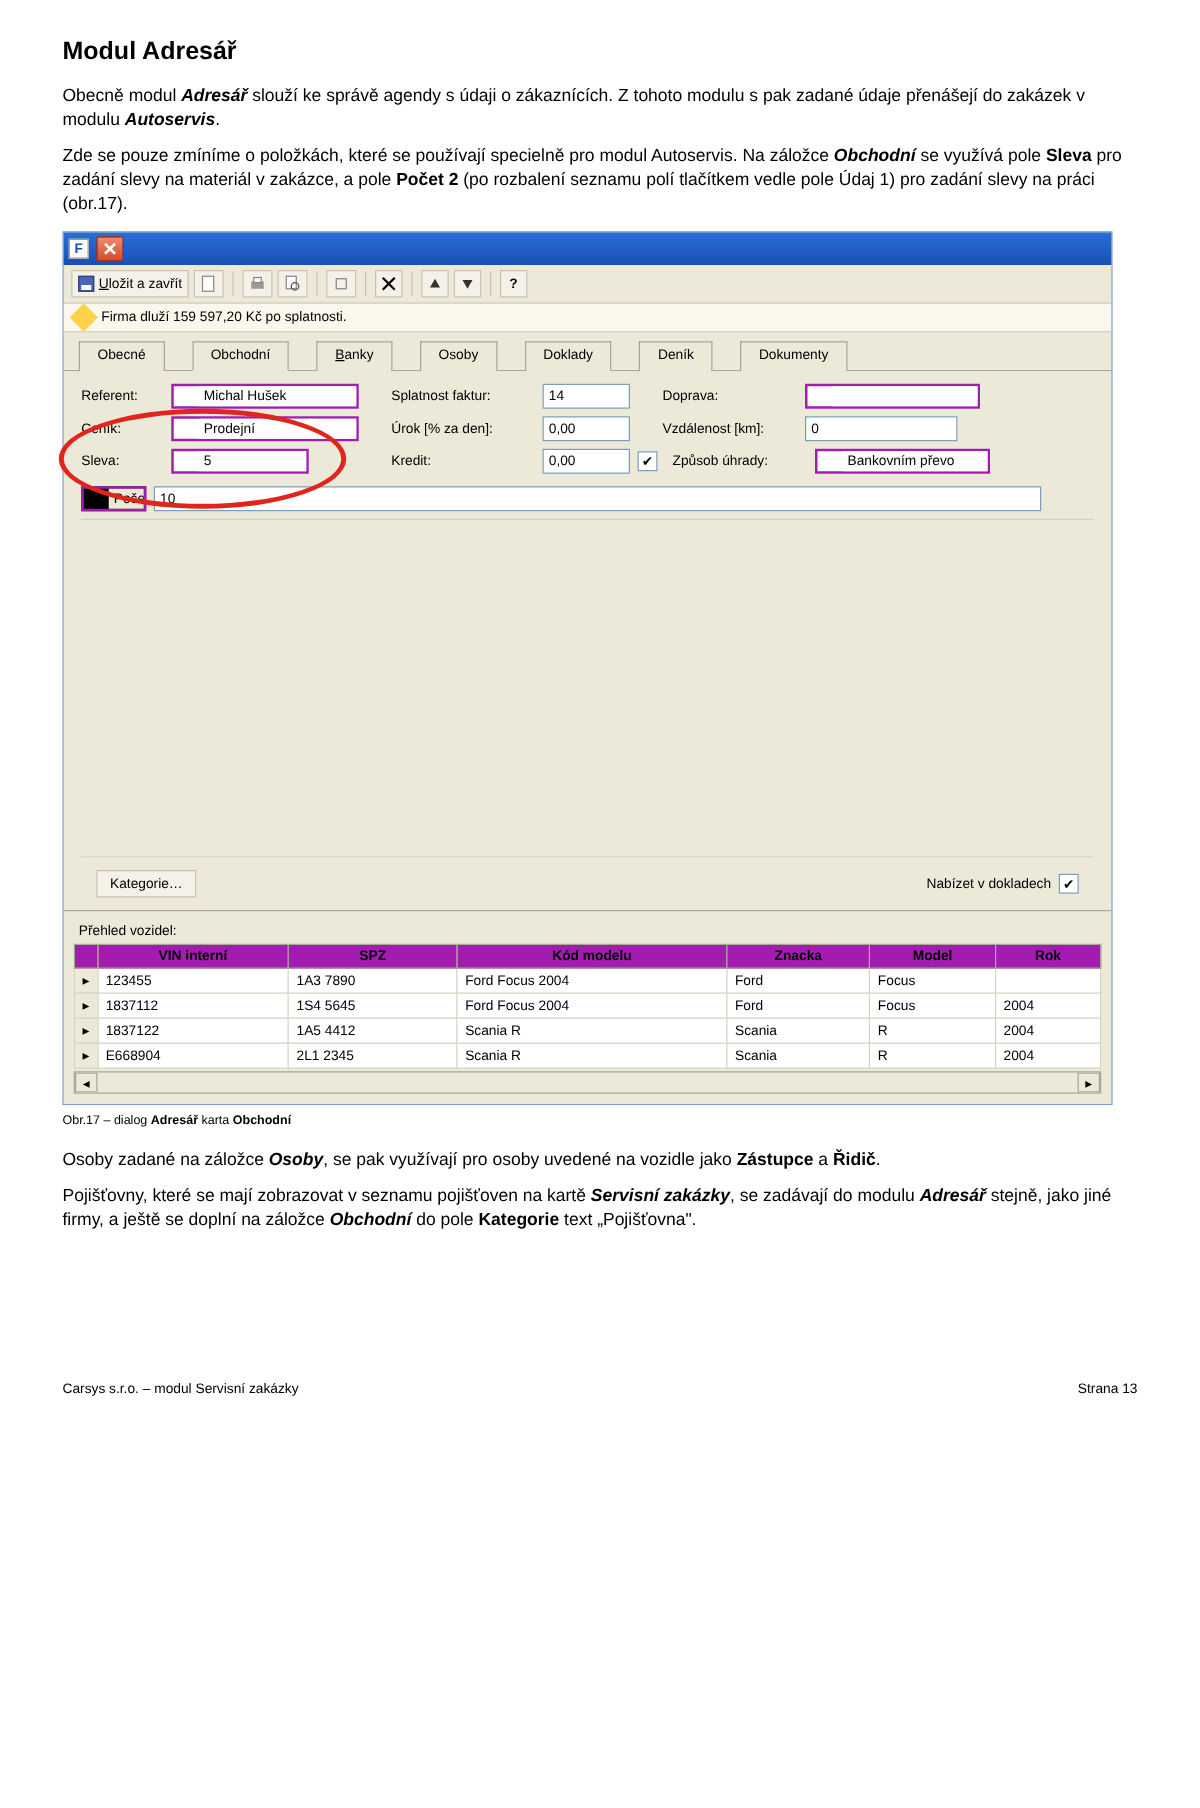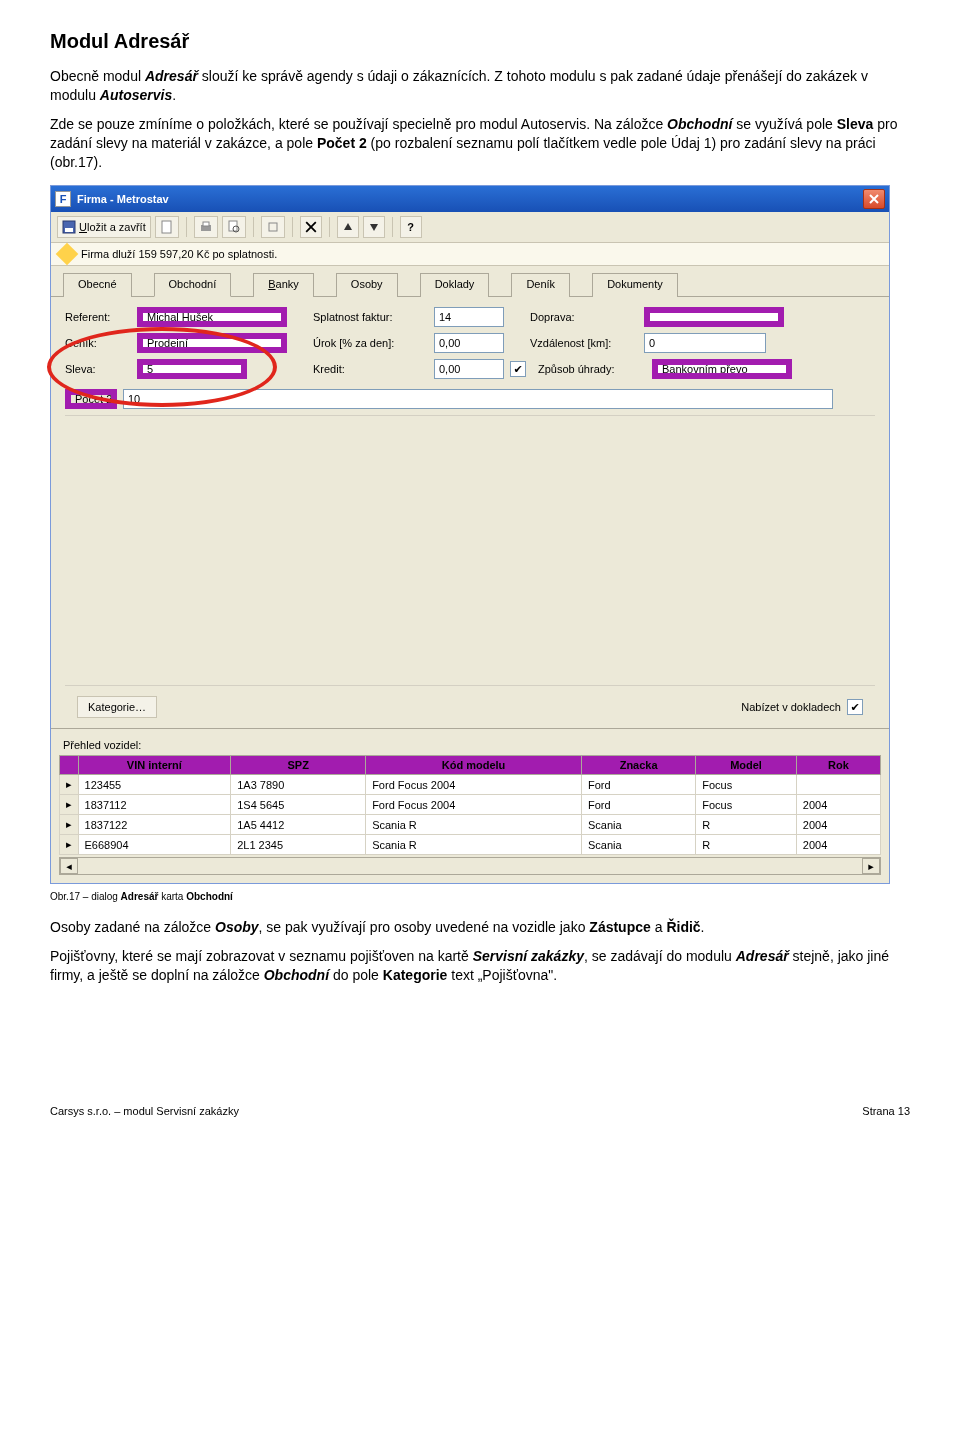--- a/index.html
+++ b/index.html
@@ -93,21 +93,21 @@
 
   .form-area { padding: 10px 14px 0 14px; background:#ece9d8; position:relative; }
   .row { display:flex; align-items:center; margin-bottom:6px; gap:6px; }
   .lbl { width: 66px; }
   .lbl2 { width: 115px; }
   .lbl3 { width: 108px; }
   .inp {
     height: 20px; border:1px solid #7f9db9; background:#fff;
     padding: 0 4px; display:inline-flex; align-items:center;
   }
-  .combo { display:inline-flex; border:6px solid #a21caf; background:#fff; height:20px; align-items:center; overflow:hidden; }
+  .combo { display:inline-flex; border:2px solid #a21caf; background:#fff; height:20px; align-items:center; overflow:hidden;padding-left:20px; }
   .combo input { border:none; outline:none; height:18px; padding:0 4px; flex:1; font-family:inherit; font-size:11px; }
   .right { text-align:right; }
   .check { width:16px; height:16px; border:1px solid #7f9db9; background:#fff; display:inline-flex; align-items:center; justify-content:center; }
 
   .ellipse {
     position:absolute;
     border: 4px solid #e0261c;
     border-radius: 50%;
     pointer-events:none;
   }
@@ -170,21 +170,20 @@
 </p>
 
 <p>
   <span>Zde se pouze zmíníme o položkách, které se používají specielně pro modul Autoservis. Na záložce </span><span class="bi">Obchodní</span><span> se využívá pole </span><span class="b">Sleva</span><span> pro zadání slevy na materiál v zakázce, a pole </span><span class="b">Počet 2</span><span> (po rozbalení seznamu polí tlačítkem vedle pole Údaj 1) pro zadání slevy na práci (obr.17).</span>
 </p>
 
 <div class="shot">
 
   <div class="titlebar">
     <span class="ticon">F</span>
-    <span class="ttext">Firma - Metrostav</span>
     <span class="close-btn">
       <svg width="10" height="10" viewBox="0 0 10 10">
           <path d="M1 1 L9 9 M9 1 L1 9" stroke="#fff" stroke-width="2"></path>
         </svg>
     </span>
   </div>
 
   <div class="toolbar">
     <span class="tbtn">
       <svg width="14" height="14" viewBox="0 0 14 14">

